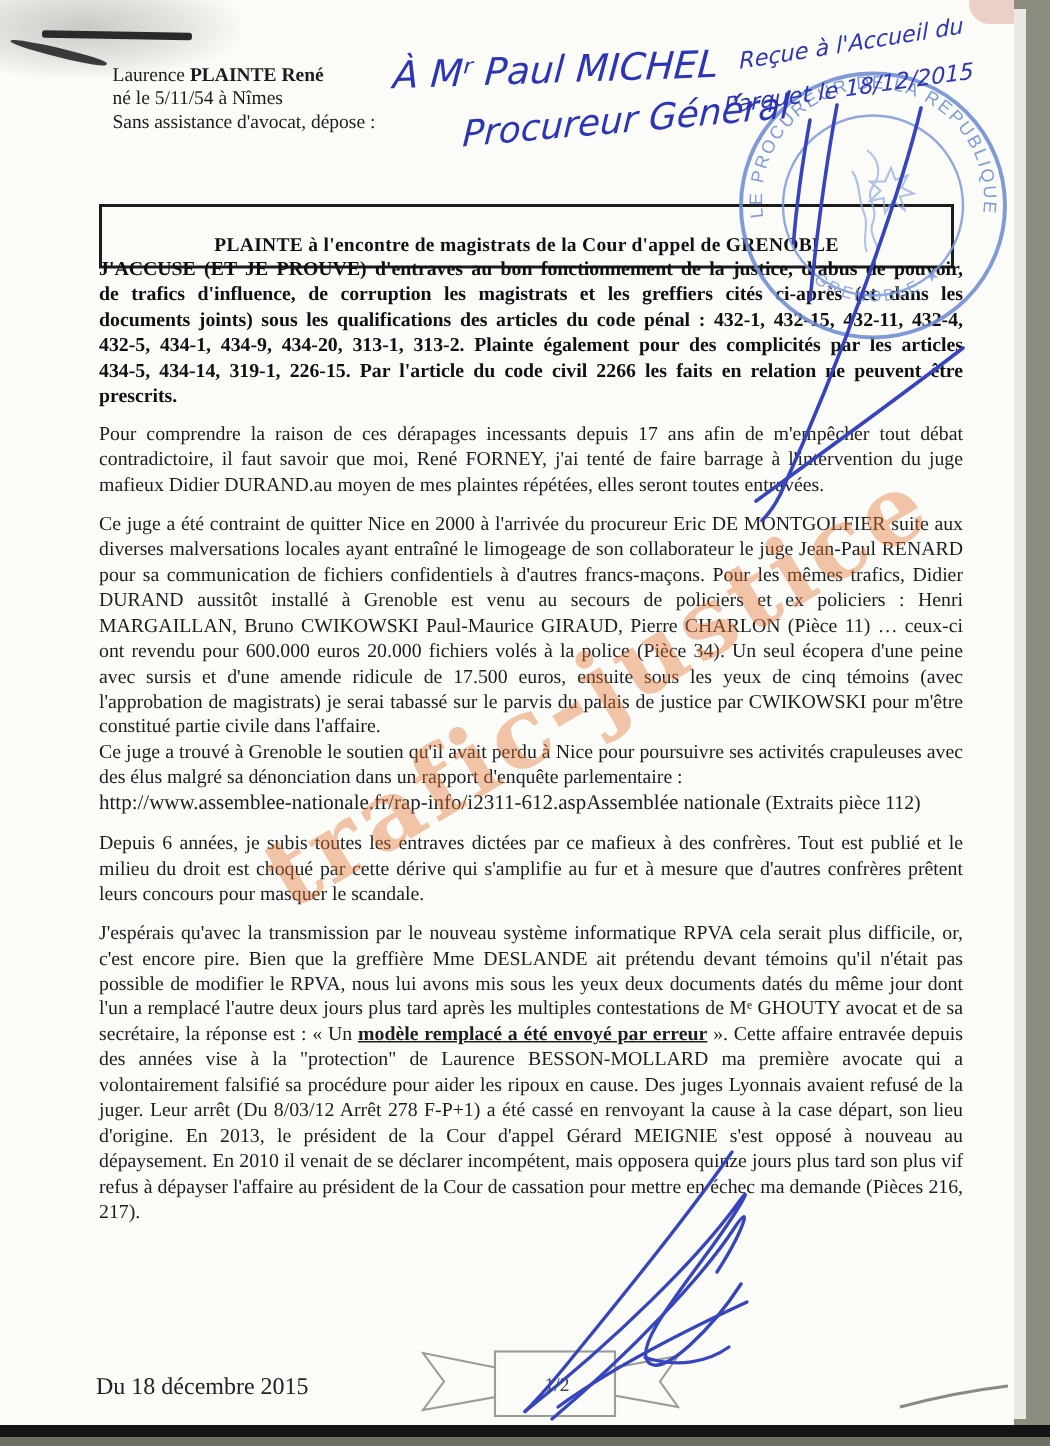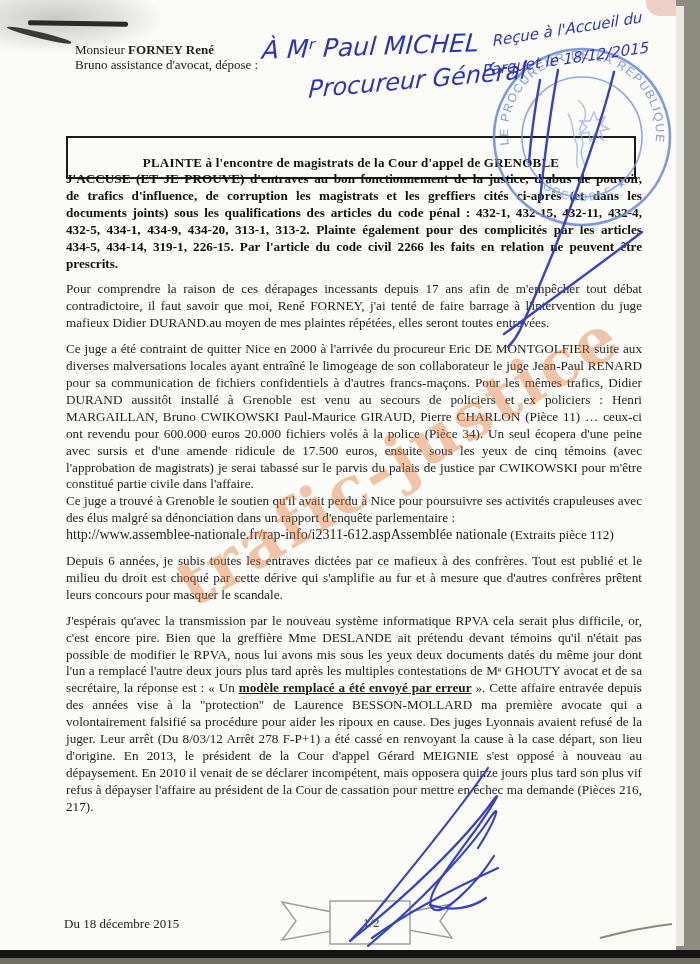--- a/index.html
+++ b/index.html
@@ -56,21 +56,21 @@
     position:absolute;left:66px;top:171px;width:576px;
     font-size:13.2px;line-height:16.9px;color:#1d1d1d;
     text-align:justify;
   }
   .para{margin:0 0 9px 0;}
   .para.tight{margin-bottom:0;}
   .para.bold{font-weight:bold;color:#101010;word-spacing:1.5px;}
   .bold-underline{font-weight:bold;text-decoration:underline;margin-top:42px;}
   .url-small{font-size:14px;font-family:"Liberation Serif",serif;}
   .footer-date{
-    position:absolute;left:64px;top:916px;font-size:13px;color:#222;
+    position:absolute;left:64px;top:916px;font-size:16px;color:#222;
   }
   .watermark{
     position:absolute;left:118px;top:330px;width:560px;height:300px;
     pointer-events:none;
   }
   .watermark span{
     position:absolute;left:0;top:92px;display:block;width:560px;
     transform:rotate(-31deg);transform-origin:50% 50%;
     font-family:"DejaVu Serif", serif;font-weight:bold;
     font-size:64px;letter-spacing:3px;
@@ -93,22 +93,23 @@
 
 <div class="paper"></div>
 <div class="paper-sliver"></div>
 <div class="corner-pink"></div>
 <div class="staple-area">
   <div class="staple-mark1"></div>
   <div class="staple-mark2"></div>
 </div>
 
 <div class="sender">
-  <div><span>Monsieur </span><span class="bold">FORNEY René</span></div>
-  <div>Bruno assistance d'avocat, dépose :</div>
+  <div><span>Laurence </span><span class="bold">PLAINTE René</span></div>
+  <div>né le 5/11/54 à Nîmes</div>
+  <div>Sans assistance d'avocat, dépose :</div>
 </div>
 
 <div class="title-box">PLAINTE à l'encontre de magistrats de la Cour d'appel de GRENOBLE</div>
 
 <div class="content">
   <p class="para bold">J'ACCUSE (ET JE PROUVE) d'entraves au bon fonctionnement de la justice, d'abus de pouvoir, de trafics d'influence, de corruption les magistrats et les greffiers cités ci-après (et dans les documents joints) sous les qualifications des articles du code pénal : 432-1, 432-15, 432-11, 432-4, 432-5, 434-1, 434-9, 434-20, 313-1, 313-2. Plainte également pour des complicités par les articles 434-5, 434-14, 319-1, 226-15. Par l'article du code civil 2266 les faits en relation ne peuvent être prescrits.</p>
   <p class="para">Pour comprendre la raison de ces dérapages incessants depuis 17 ans afin de m'empêcher tout débat contradictoire, il faut savoir que moi, René FORNEY, j'ai tenté de faire barrage à l'intervention du juge mafieux Didier DURAND.au moyen de mes plaintes répétées, elles seront toutes entravées.</p>
   <p class="para tight">Ce juge a été contraint de quitter Nice en 2000 à l'arrivée du procureur Eric DE MONTGOLFIER suite aux diverses malversations locales ayant entraîné le limogeage de son collaborateur le juge Jean-Paul RENARD pour sa communication de fichiers confidentiels à d'autres francs-maçons. Pour les mêmes trafics, Didier DURAND aussitôt installé à Grenoble est venu au secours de policiers et ex policiers : Henri MARGAILLAN, Bruno CWIKOWSKI Paul-Maurice GIRAUD, Pierre CHARLON (Pièce 11) … ceux-ci ont revendu pour 600.000 euros 20.000 fichiers volés à la police (Pièce 34). Un seul écopera d'une peine avec sursis et d'une amende ridicule de 17.500 euros, ensuite sous les yeux de cinq témoins (avec l'approbation de magistrats) je serai tabassé sur le parvis du palais de justice par CWIKOWSKI pour m'être constitué partie civile dans l'affaire.</p>
   <p class="para tight">Ce juge a trouvé à Grenoble le soutien qu'il avait perdu à Nice pour poursuivre ses activités crapuleuses avec des élus malgré sa dénonciation dans un rapport d'enquête parlementaire :</p>
   <p class="para"><span class="url-small">http://www.assemblee-nationale.fr/rap-info/i2311-612.aspAssemblée nationale</span><span> (Extraits pièce 112)</span></p>

